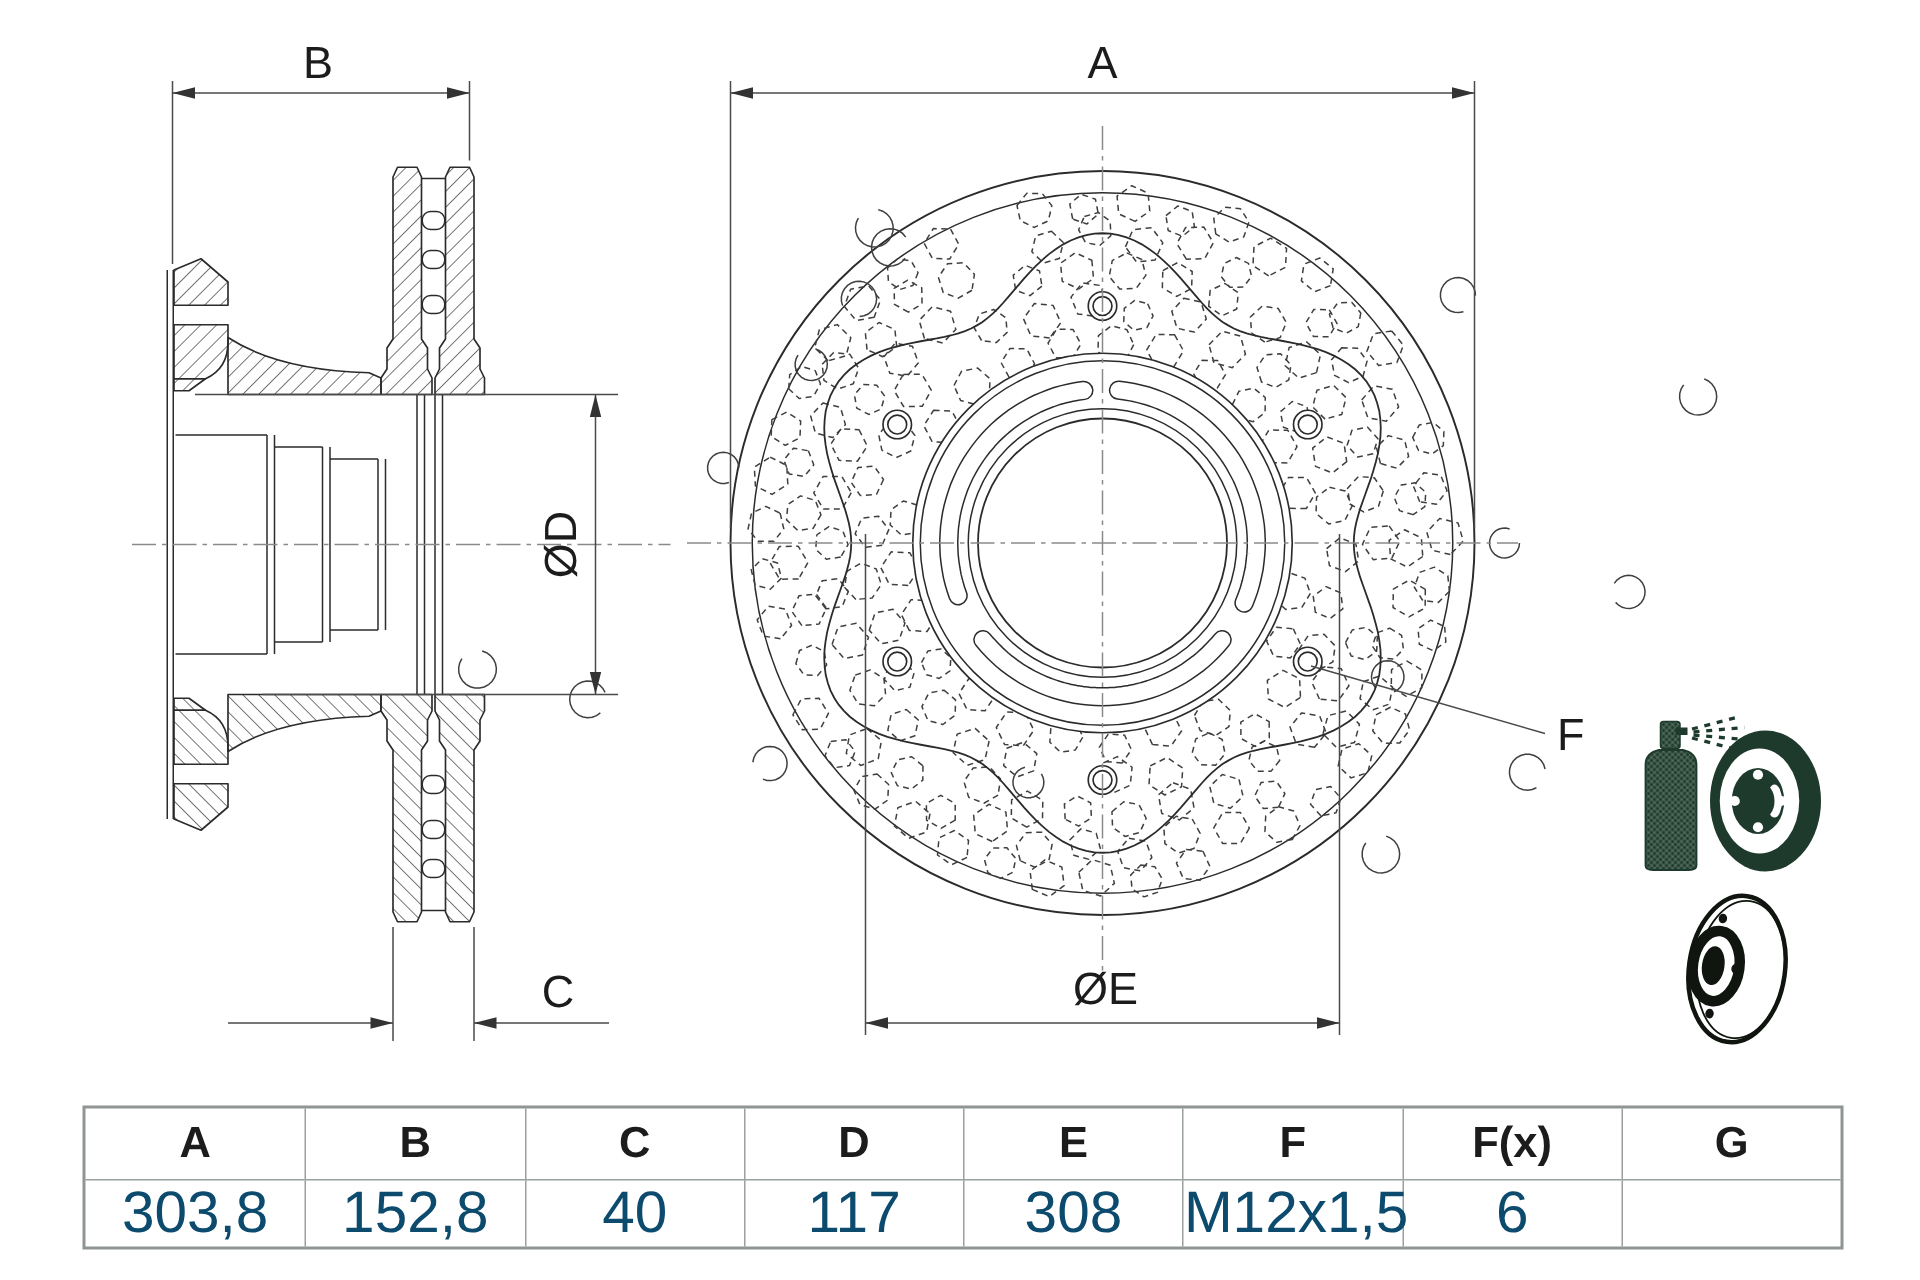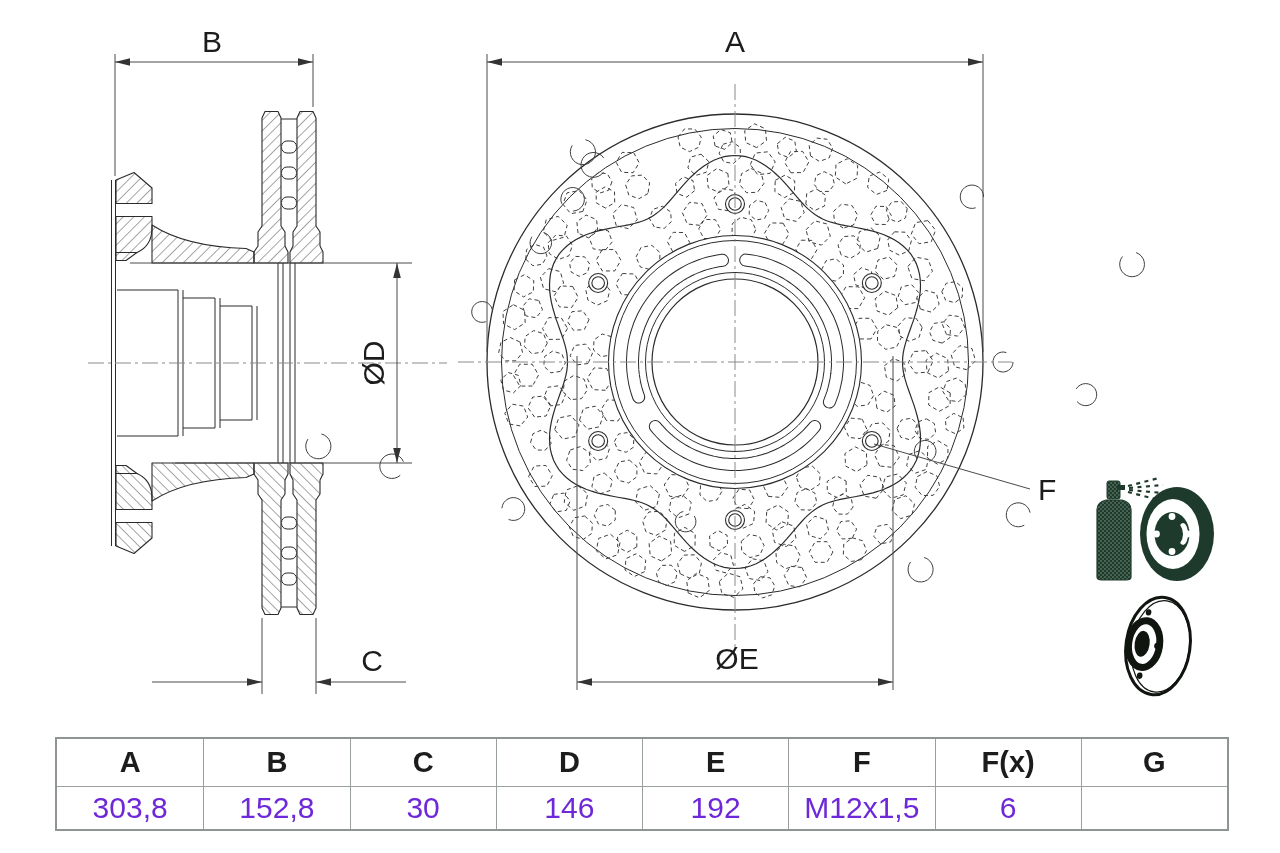--- a/index.html
+++ b/index.html
@@ -12,21 +12,21 @@
   .spec-table{
     position:absolute;left:55px;top:737px;width:1174px;height:93px;
     border-collapse:separate;border-spacing:0;border:2px solid #8f9494;
     table-layout:fixed;background:#fff;
   }
   .spec-table th{
     height:47px;font-size:29px;font-weight:bold;color:#1c1c1c;text-align:center;
     border-bottom:1px solid #9aa0a0;border-left:1px solid #9aa0a0;padding:0;
   }
   .spec-table td{
-    height:42px;font-size:30px;font-weight:normal;color:#6d28d9;text-align:center;
+    height:42px;font-size:39px;font-weight:normal;color:#0c4a6e;text-align:center;
     border-left:1px solid #9aa0a0;padding:0;
   }
   .spec-table th:first-child,.spec-table td:first-child{border-left:none;}
   .icon-svg{position:absolute;}
 </style>
 </head>
 <body>
 
 <div class="stage">
 
@@ -370,22 +370,22 @@
         <th>E</th>
         <th>F</th>
         <th>F(x)</th>
         <th>G</th>
       </tr>
     </thead>
     <tbody>
       <tr>
         <td>303,8</td>
         <td>152,8</td>
-        <td>30</td>
-        <td>146</td>
-        <td>192</td>
+        <td>40</td>
+        <td>117</td>
+        <td>308</td>
         <td>M12x1,5</td>
         <td>6</td>
         <td></td>
       </tr>
     </tbody>
   </table>
 </div>
 
 </body></html>

